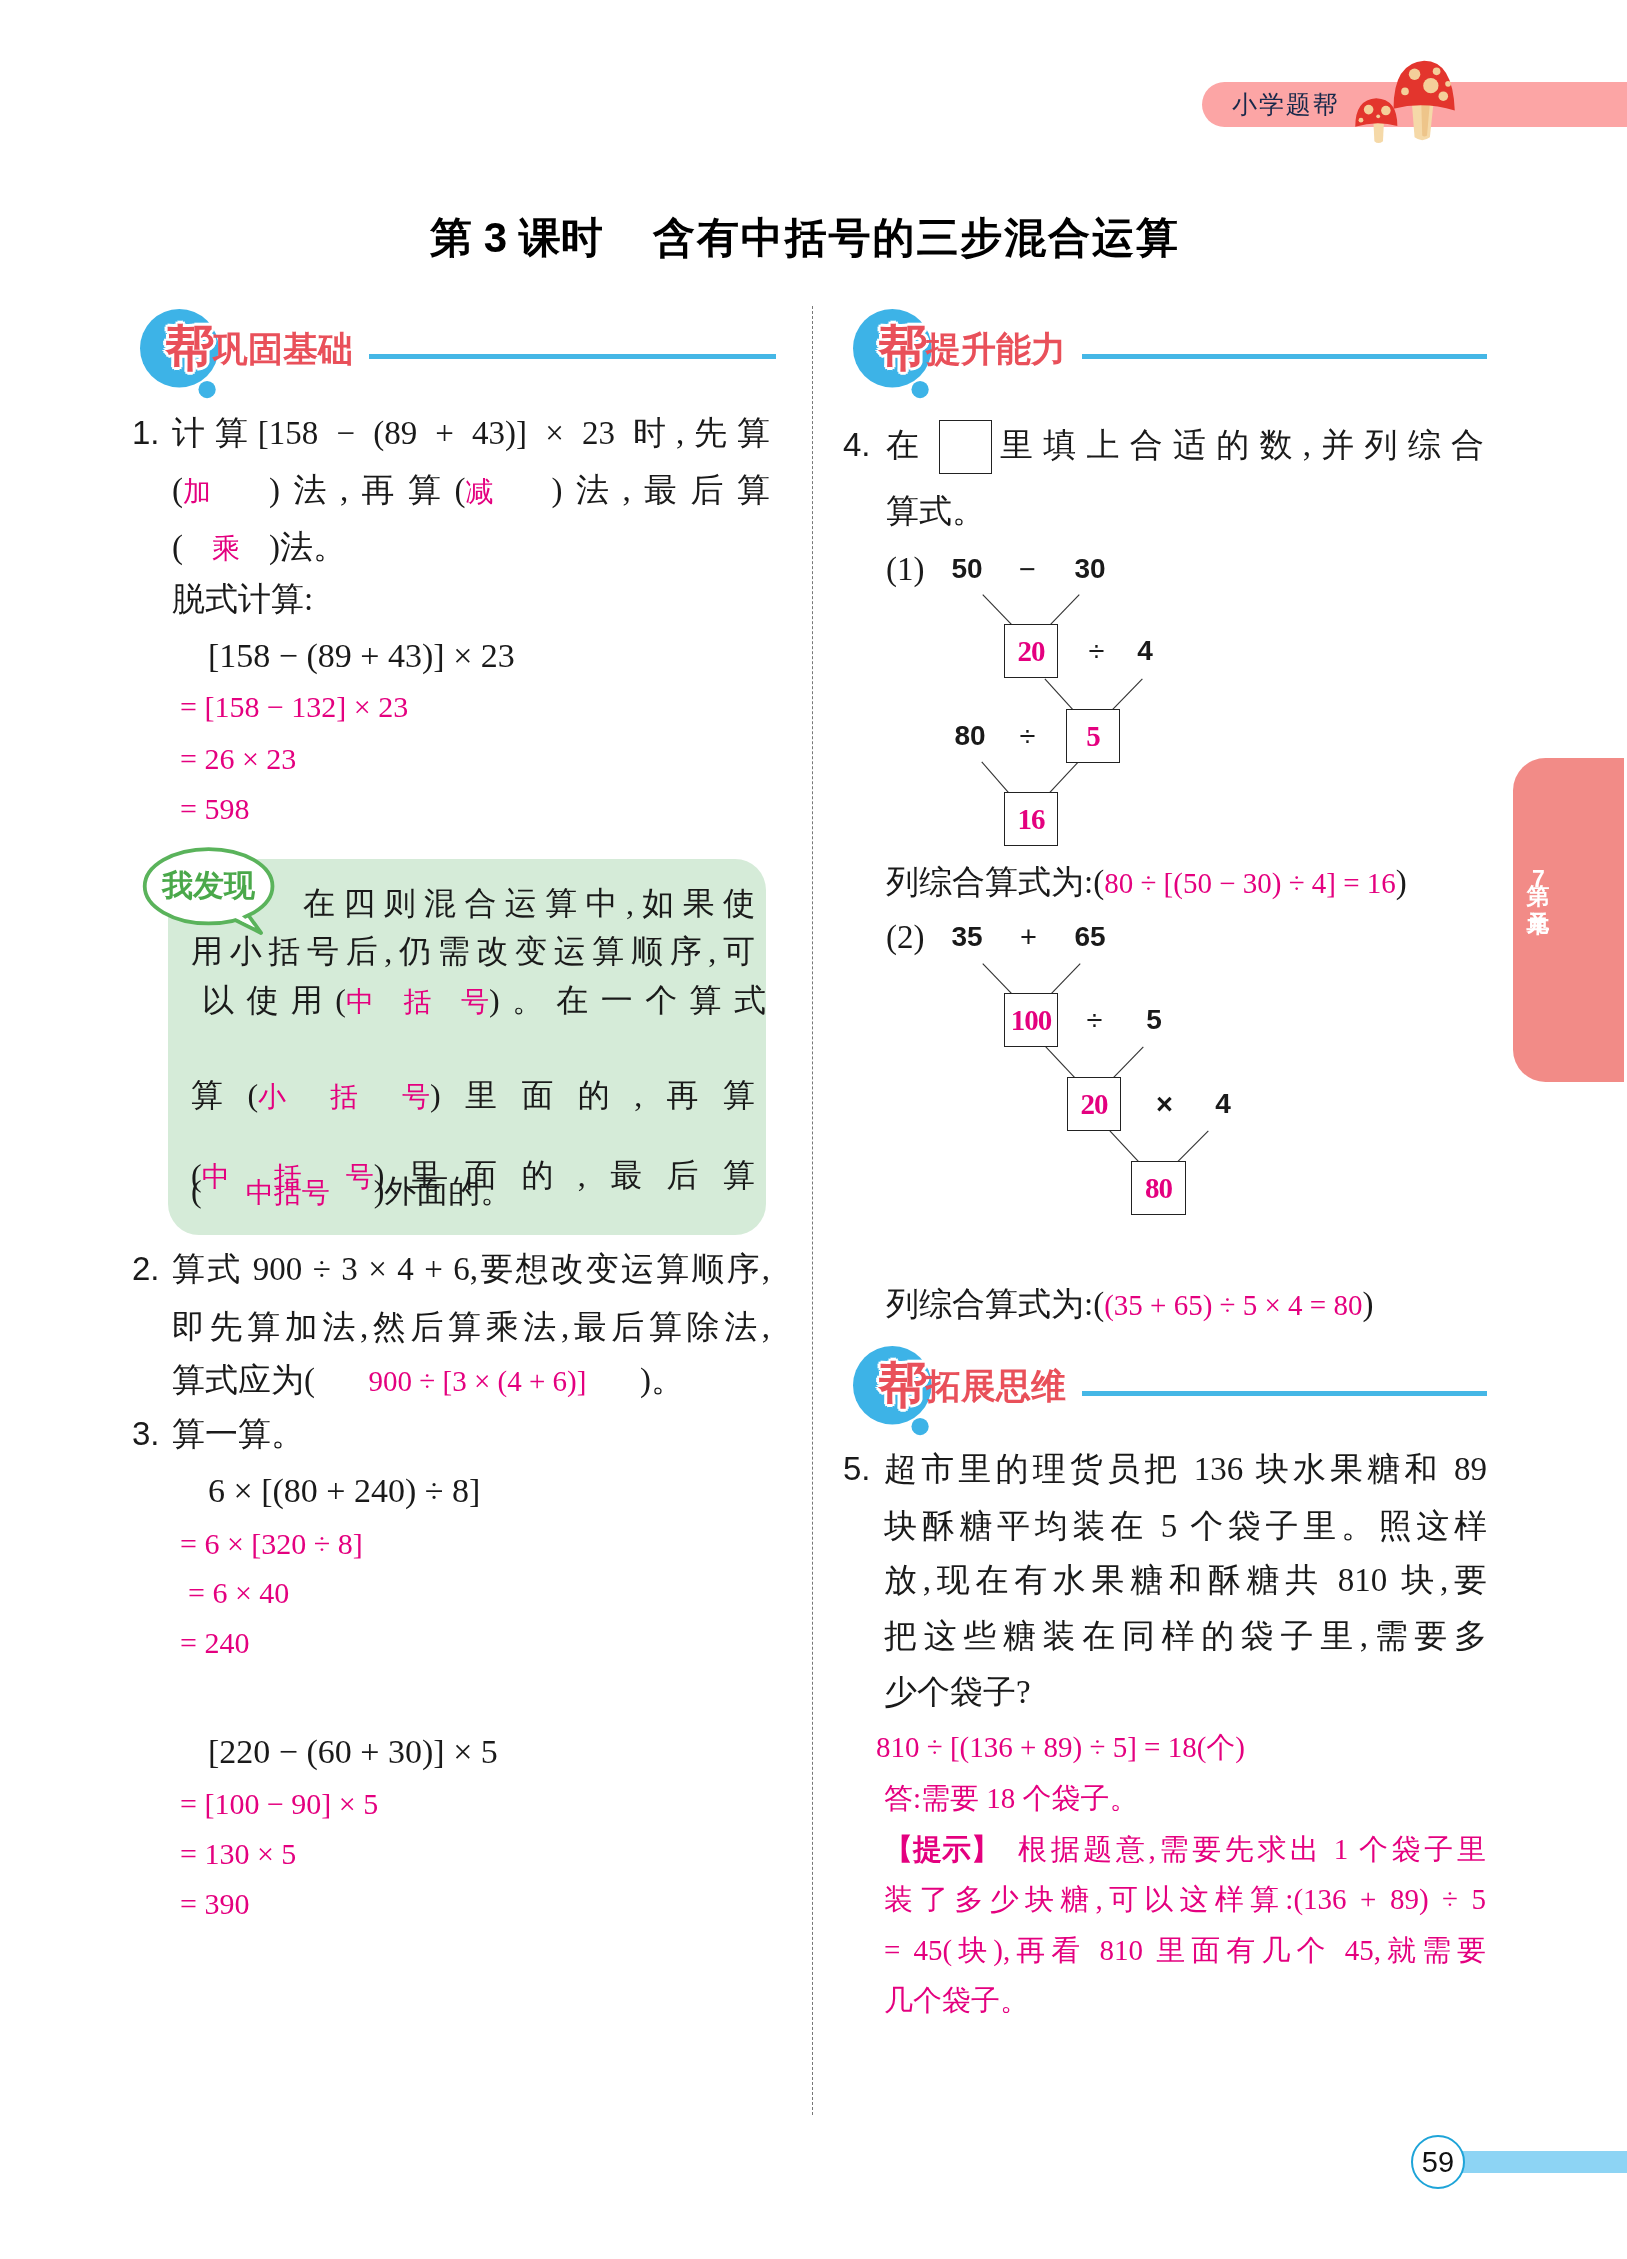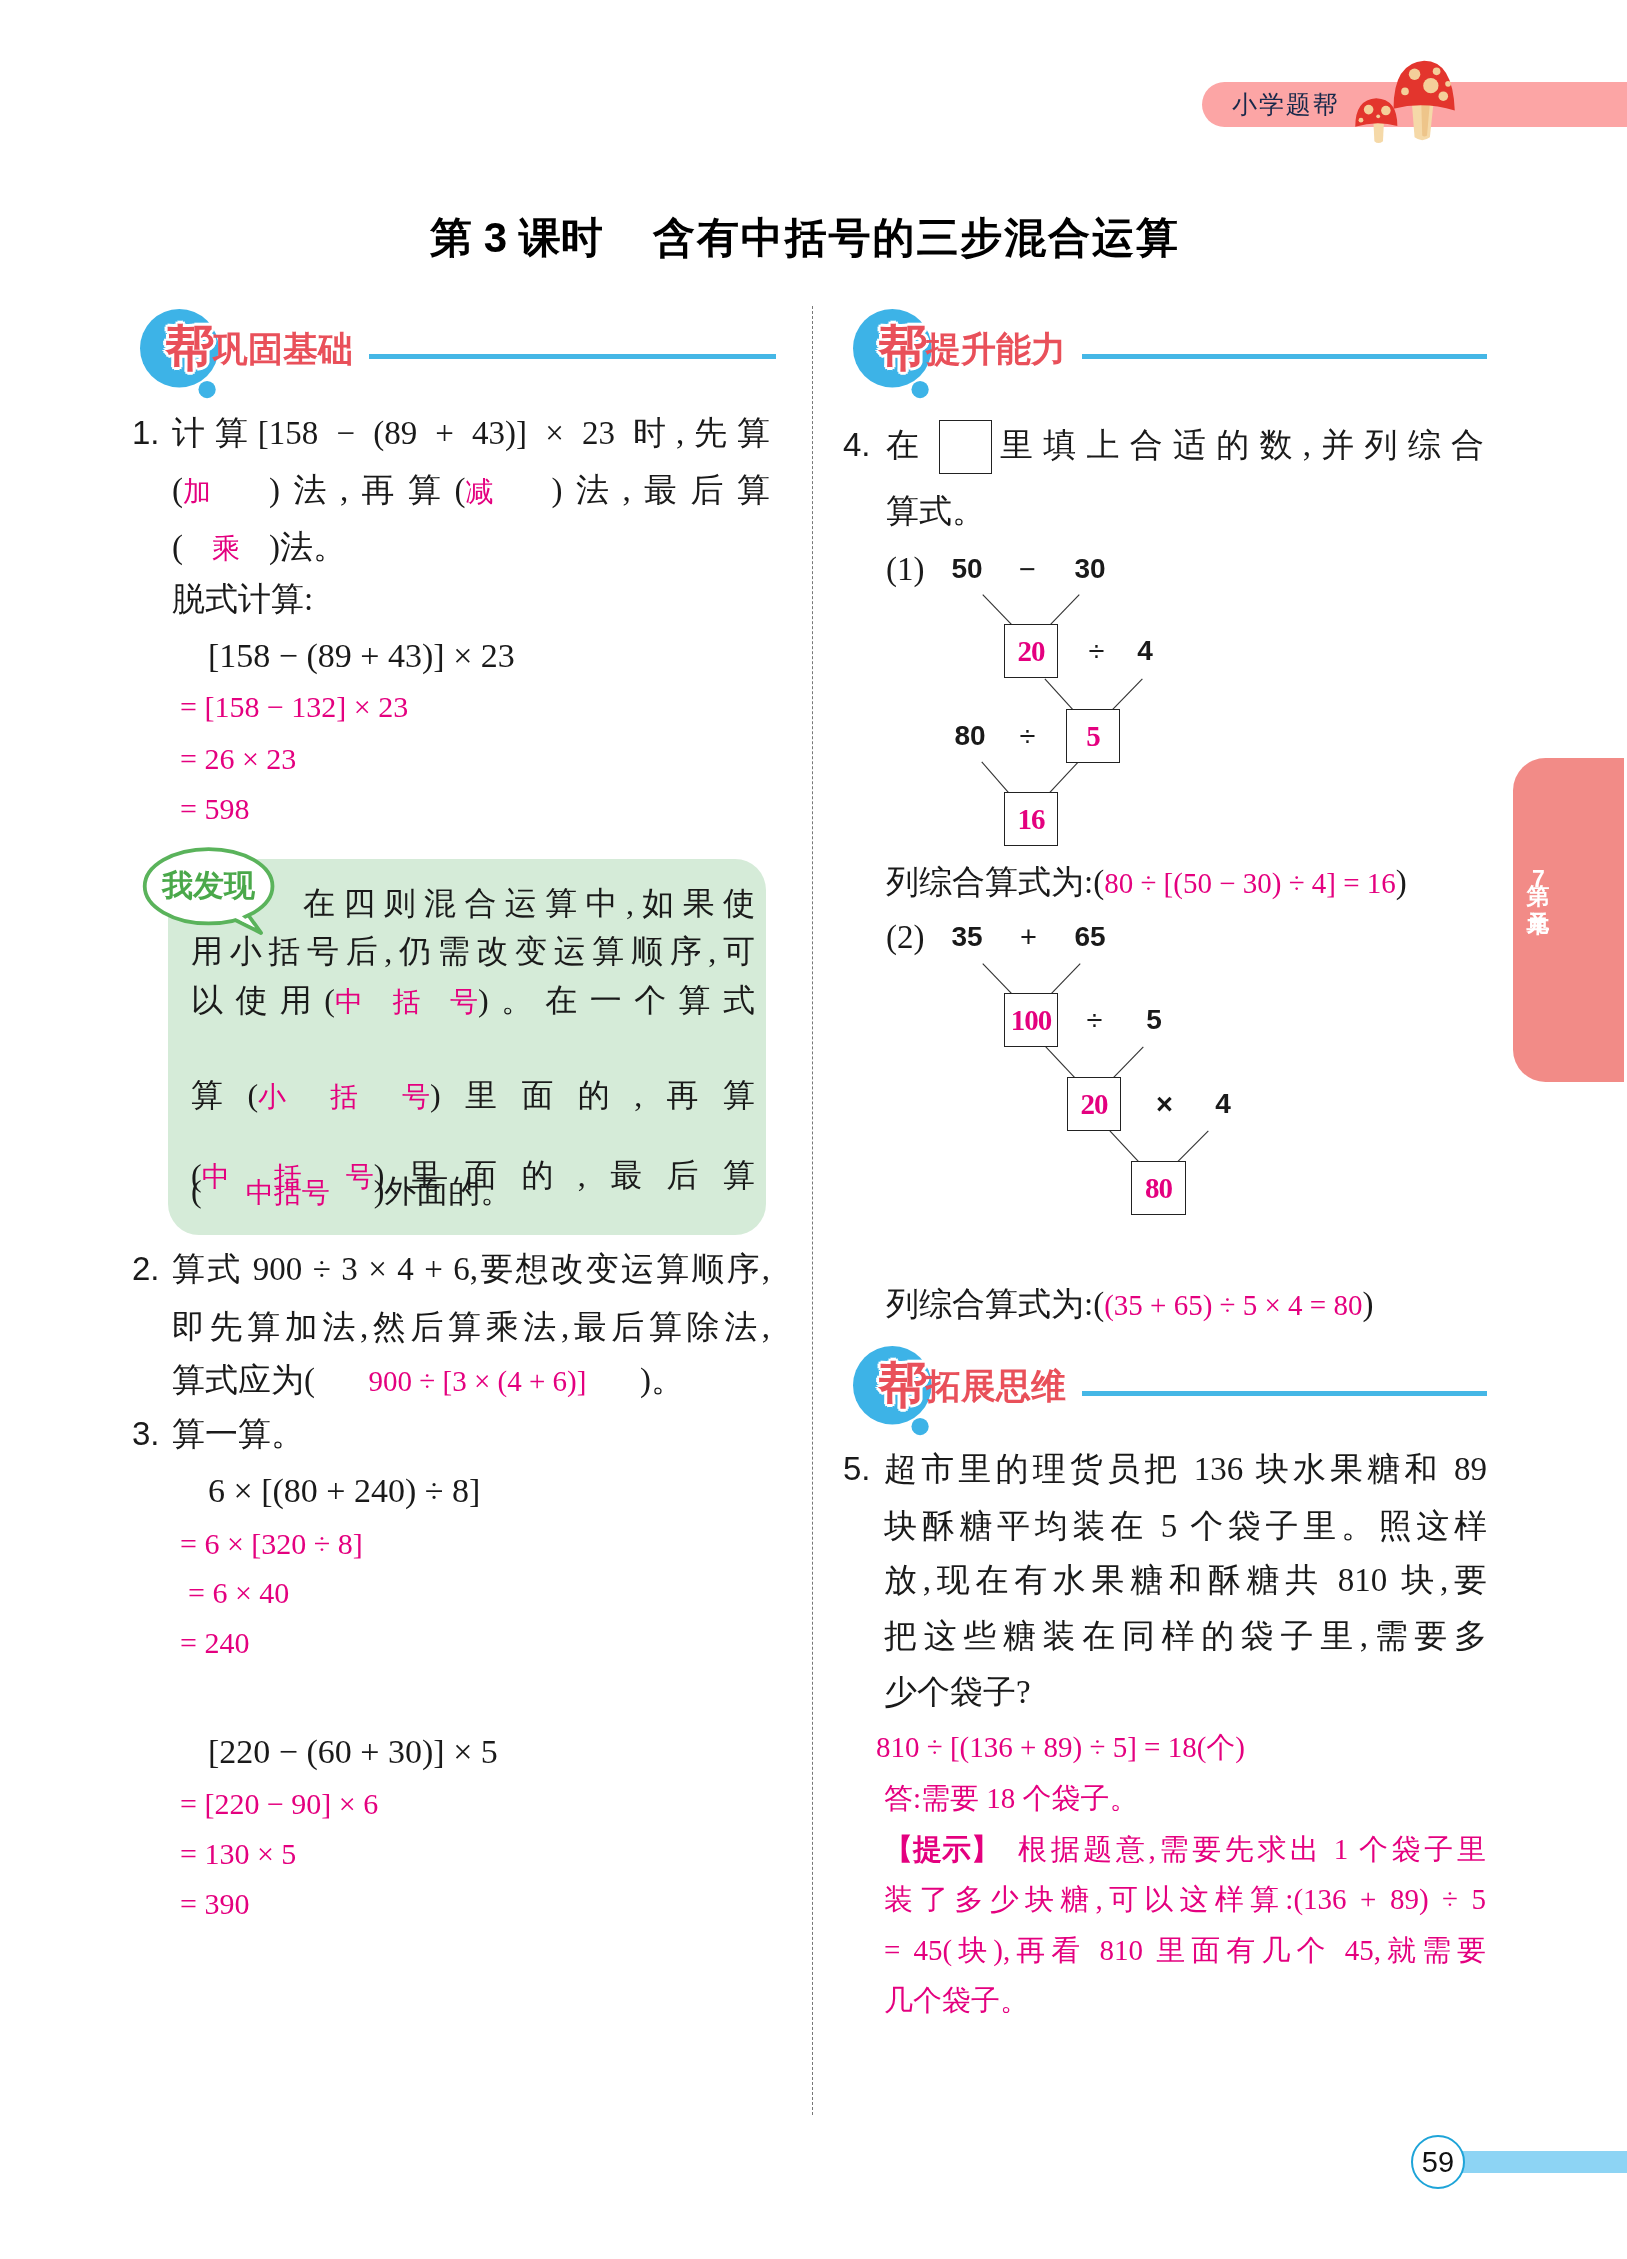--- a/index.html
+++ b/index.html
@@ -126,38 +126,38 @@
   <div class="a gbox"></div>
   <svg class="a" style="left:139px;top:843px;" width="143" height="96" viewBox="0 0 150 100">
     <path d="M108 66 L128 94 L92 76 Z" fill="#fff" stroke="#5ab35b" stroke-width="4" stroke-linejoin="round"></path>
     <ellipse cx="73" cy="45" rx="67" ry="39" fill="#fff" stroke="#5ab35b" stroke-width="4"></ellipse>
     <path d="M100 70 L122 88 L96 76 Z" fill="#fff"></path>
   </svg>
   <div class="a bubble-text">我发现</div>
 
   <div class="ln j kai" style="left:303px;top:881px;width:452px;">在四则混合运算中,如果使</div>
   <div class="ln j kai" style="left:191px;top:929px;width:564px;">用小括号后,仍需改变运算顺序,可</div>
-  <div class="ln j kai" style="left:191px;top:978px;width:564px;"><span>以使用(</span><span class="blank" style="width:143px;">中括号</span><span>)。在一个算式</span></div>
+  <div class="ln j kai" style="left:202px;top:978px;width:564px;"><span>以使用(</span><span class="blank" style="width:143px;">中括号</span><span>)。在一个算式</span></div>
   <div class="ln j kai" style="left:191px;top:1073px;width:564px;"><span>算(</span><span class="blank" style="width:172px;">小括号</span><span>)里面的,再算</span></div>
   <div class="ln j kai" style="left:191px;top:1153px;width:564px;font-family:Liberation Serif, serif;"><span>(</span><span class="blank" style="width:172px;">中括号</span><span>)里面的,最后算</span></div>
   <div class="ln kai" style="left:191px;top:1169px;"><span>(</span><span class="blank" style="width:172px;">中括号</span><span>)外面的。</span></div>
 
   <div class="ln qn" style="left:132px;top:1247px;">2.</div>
   <div class="ln j" style="left:172px;top:1247px;width:598px;">算式 900 ÷ 3 × 4 + 6,要想改变运算顺序,</div>
   <div class="ln j" style="left:172px;top:1305px;width:598px;">即先算加法,然后算乘法,最后算除法,</div>
   <div class="ln" style="left:172px;top:1358px;"><span>算式应为(</span><span class="blank" style="width:325px;font-size:29px;">900 ÷ [3 × (4 + 6)]</span><span>)。</span></div>
 
   <div class="ln qn" style="left:132px;top:1412px;">3.</div>
   <div class="ln" style="left:172px;top:1412px;">算一算。</div>
   <div class="ln expr" style="left:208px;top:1469px;">6 × [(80 + 240) ÷ 8]</div>
   <div class="ln step" style="left:180px;top:1522px;">= 6 × [320 ÷ 8]</div>
   <div class="ln step" style="left:188px;top:1571px;">= 6 × 40</div>
   <div class="ln step" style="left:180px;top:1621px;">= 240</div>
   <div class="ln expr" style="left:208px;top:1730px;">[220 − (60 + 30)] × 5</div>
-  <div class="ln step" style="left:180px;top:1782px;">= [220 − 90] × 6</div>
+  <div class="ln step" style="left:180px;top:1782px;">= [100 − 90] × 5</div>
   <div class="ln step" style="left:180px;top:1832px;">= 130 × 5</div>
   <div class="ln step" style="left:180px;top:1882px;">= 390</div>
 
   <div class="ln qn" style="left:843px;top:423px;">4.</div>
   <div class="ln" style="left:886px;top:423px;">在</div>
   <div class="blankbox"></div>
   <div class="ln j" style="left:1000px;top:423px;width:484px;">里填上合适的数,并列综合</div>
   <div class="ln" style="left:886px;top:489px;">算式。</div>
 
   <svg class="a" style="left:0;top:0;pointer-events:none;" width="1628" height="2260" viewBox="0 0 1703 2364">

